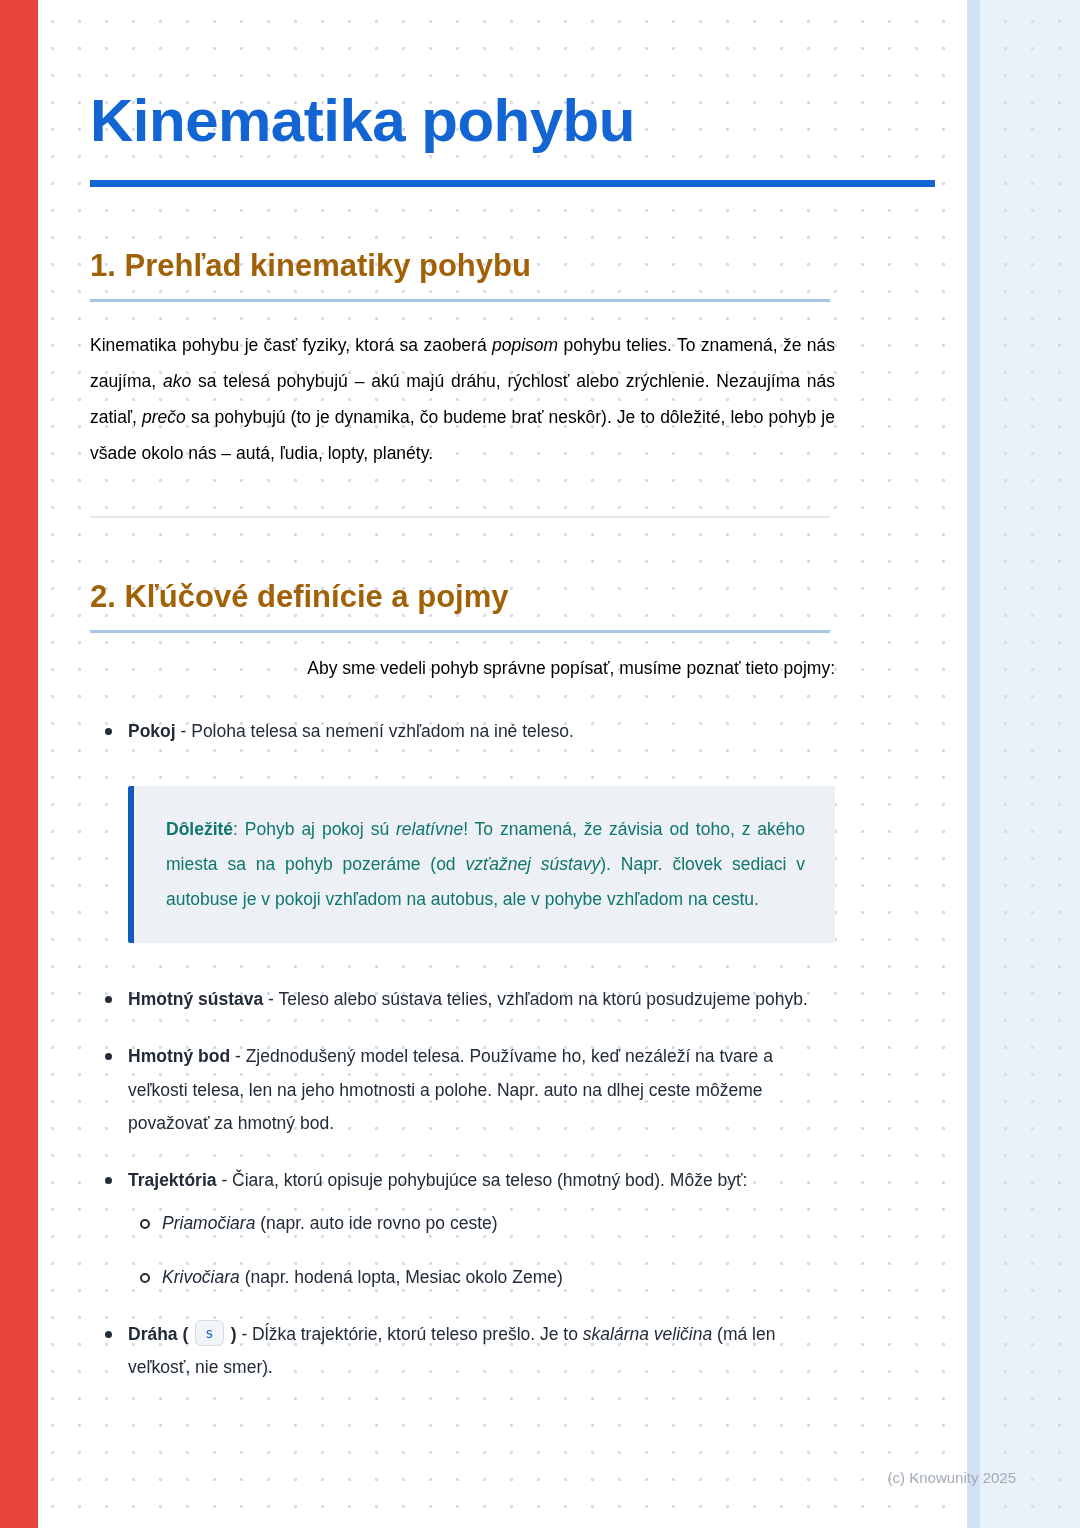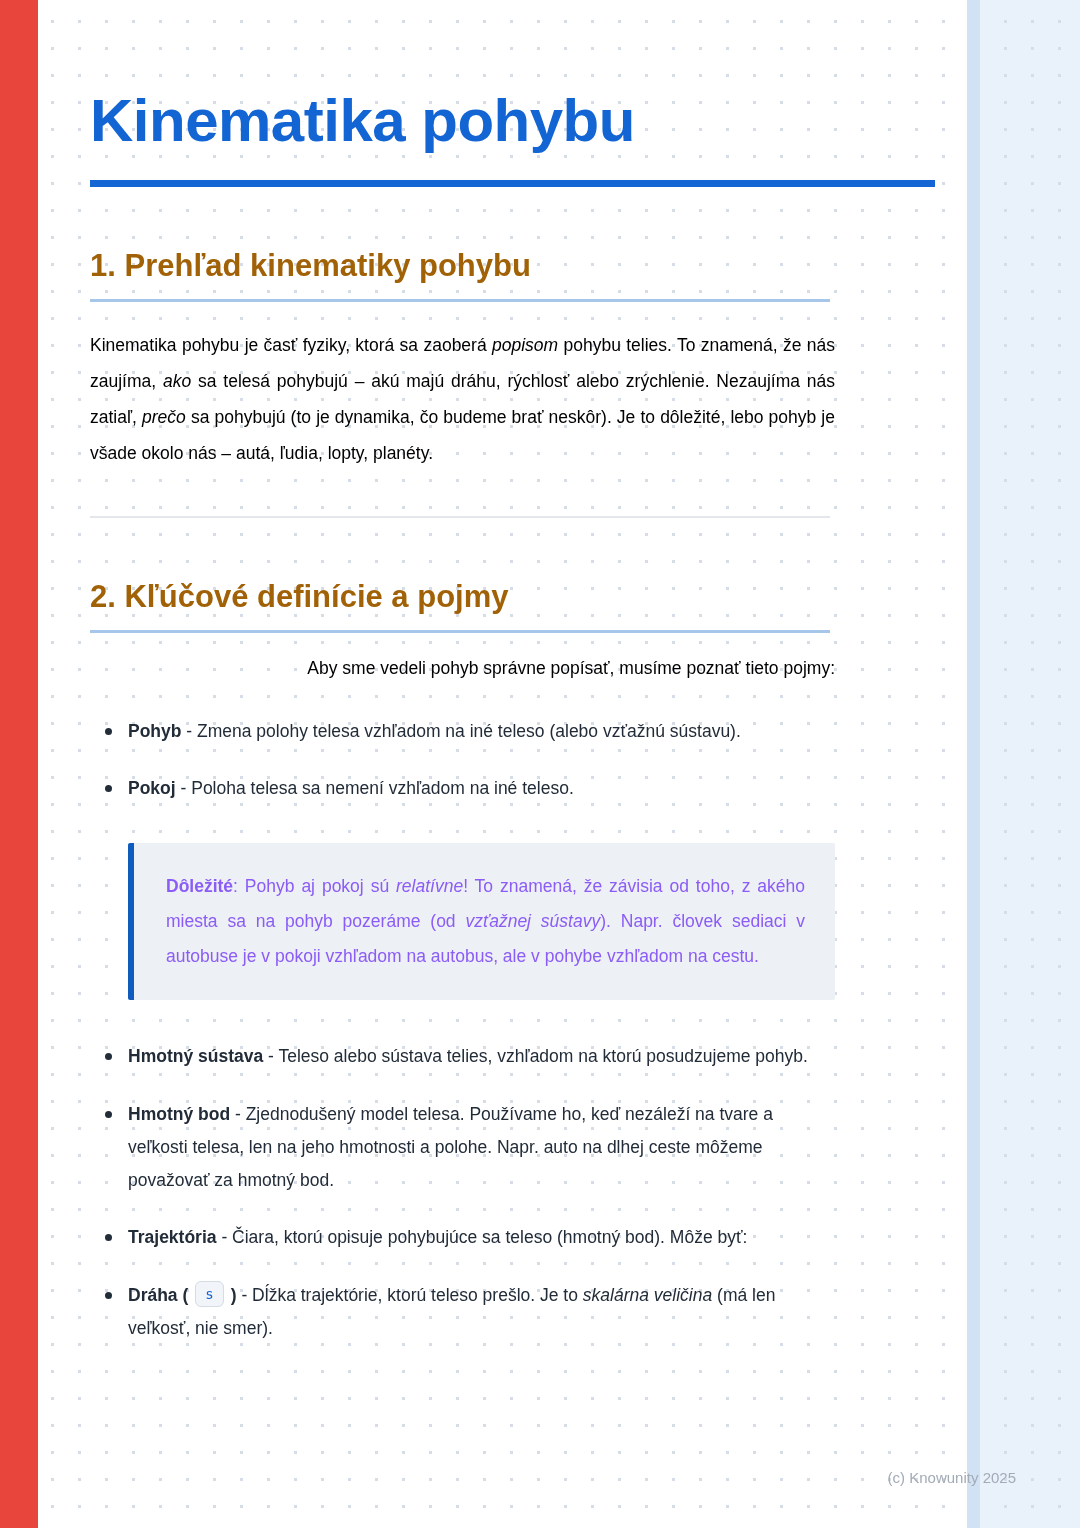--- a/index.html
+++ b/index.html
@@ -149,21 +149,21 @@
     background: #edf0f4;
     border-left: 6px solid #0f5cbe;
     border-radius: 2px;
     padding: 26px 30px 26px 32px;
   }
 
   .callout p {
     font-size: 17.5px;
     line-height: 2.0;
     text-align: justify;
-    color: #8b5cf6;
+    color: #0f766e;
   }
 
   .b { font-weight: 700; }
   .i { font-style: italic; }
 
   .inline-code {
     display: inline-block;
     background: #f1f4f8;
     border: 1px solid #d5dce5;
     border-radius: 6px;
@@ -206,40 +206,45 @@
 
     <div class="section-divider"></div>
 
     <h2 class="section-heading">2. Kľúčové definície a pojmy</h2>
     <div class="heading-underline"></div>
 
     <p class="body-text intro">Aby sme vedeli pohyb správne popísať, musíme poznať tieto pojmy:</p>
 
     <ul class="bullets">
       <li>
-        <span><span class="b">Pohyb</span><span> - Zmena polohy telesa vzhľadom na iné teleso (alebo vzťažnú sústavu).</span></span>
-      </li>
-      <li>
         <span><span class="b">Pokoj</span><span> - Poloha telesa sa nemení vzhľadom na iné teleso.</span></span>
       </li>
     </ul>
 
     <div class="callout">
       <p><span class="b">Dôležité</span><span>: Pohyb aj pokoj sú </span><span class="i">relatívne</span><span>! To znamená, že závisia od toho, z akého miesta sa na pohyb pozeráme (od </span><span class="i">vzťažnej sústavy</span><span>). Napr. človek sediaci v autobuse je v pokoji vzhľadom na autobus, ale v pohybe vzhľadom na cestu.</span></p>
     </div>
 
     <ul class="bullets">
       <li>
         <span><span class="b">Hmotný sústava</span><span> - Teleso alebo sústava telies, vzhľadom na ktorú posudzujeme pohyb.</span></span>
       </li>
       <li>
         <span><span class="b">Hmotný bod</span><span> - Zjednodušený model telesa. Používame ho, keď nezáleží na tvare a veľkosti telesa, len na jeho hmotnosti a polohe. Napr. auto na dlhej ceste môžeme považovať za hmotný bod.</span></span>
       </li>
       <li>
         <span><span class="b">Trajektória</span><span> - Čiara, ktorú opisuje pohybujúce sa teleso (hmotný bod). Môže byť:</span></span>
+        <ul class="sub-bullets">
+          <li>
+            <span><span class="i">Priamočiara</span><span> (napr. auto ide rovno po ceste)</span></span>
+          </li>
+          <li>
+            <span><span class="i">Krivočiara</span><span> (napr. hodená lopta, Mesiac okolo Zeme)</span></span>
+          </li>
+        </ul>
       </li>
       <li>
         <span><span class="b">Dráha (</span><span class="inline-code">s</span><span class="b">)</span><span> - Dĺžka trajektórie, ktorú teleso prešlo. Je to </span><span class="i">skalárna veličina</span><span> (má len veľkosť, nie smer).</span></span>
       </li>
     </ul>
 
   </div>
 
   <div class="footer">(c) Knowunity 2025</div>
 

